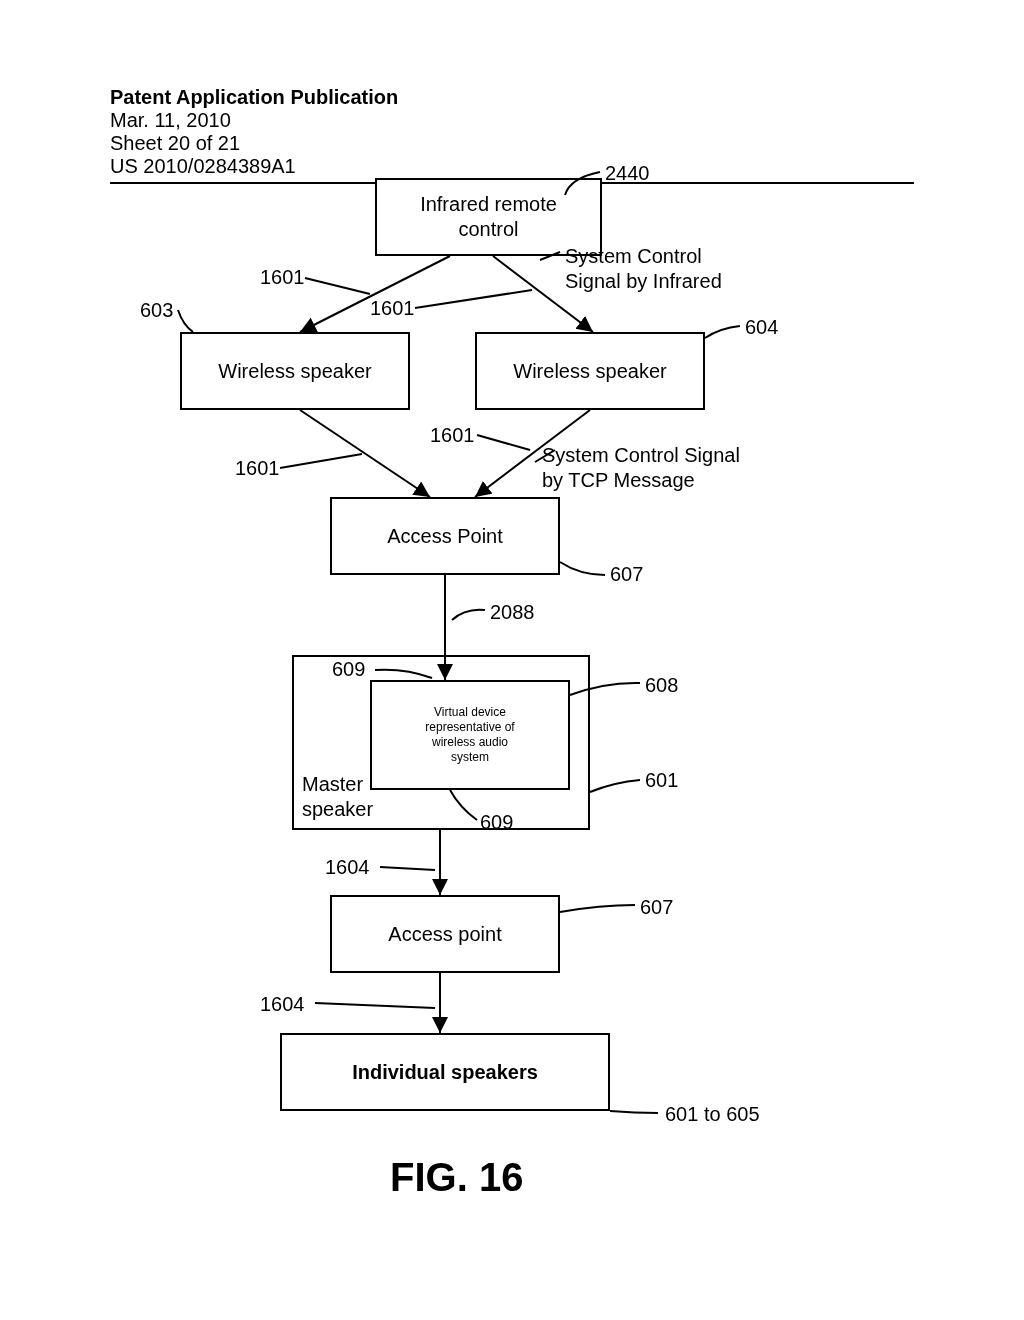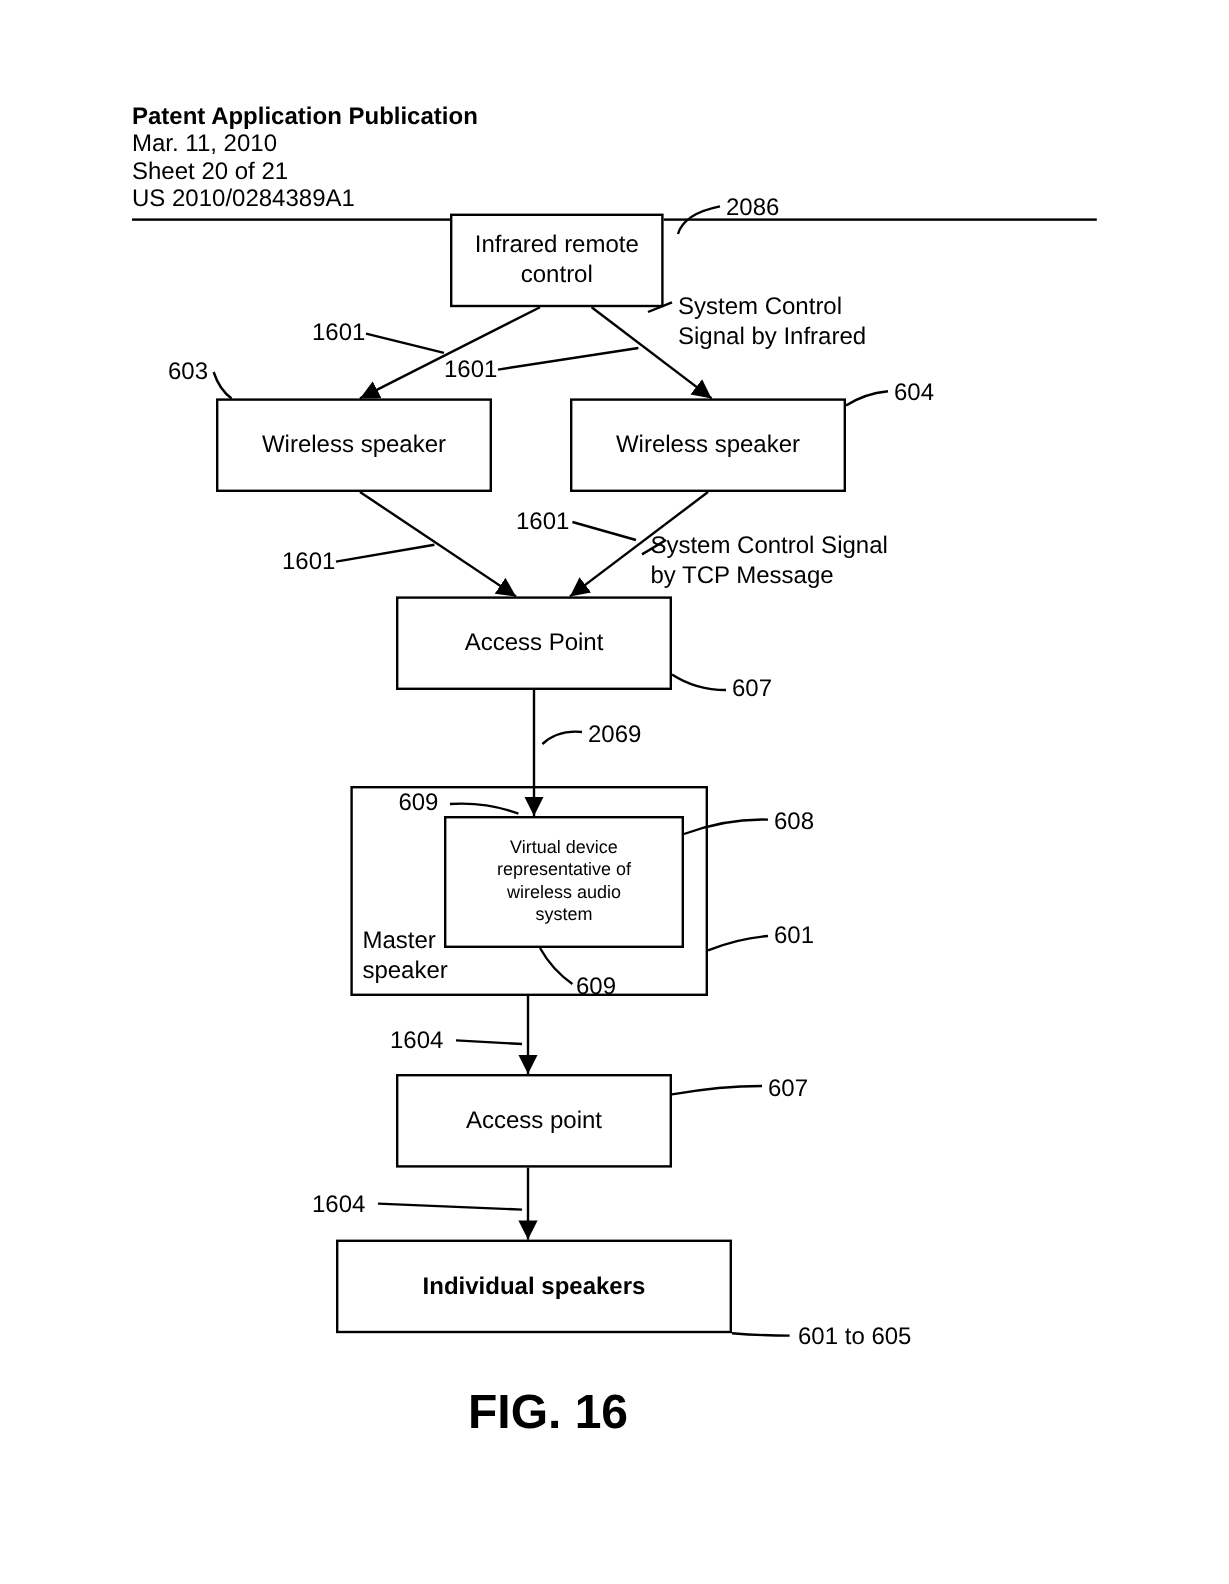--- a/index.html
+++ b/index.html
@@ -58,63 +58,63 @@
 </head>
 <body>
 
 <div class="header">
   <span class="pub">Patent Application Publication</span>
   <span>Mar. 11, 2010</span>
   <span>Sheet 20 of 21</span>
   <span>US 2010/0284389A1</span>
 </div>
 
-<div class="box" style="left:375px; top:178px; width:178px; height:78px;">
+<div class="box" style="left:375px; top:178px; width:227px; height:78px;">
   <span>Infrared remote<br>control</span>
 </div>
 
 <div class="box" style="left:180px; top:332px; width:230px; height:78px;">
   <span>Wireless speaker</span>
 </div>
 
 <div class="box" style="left:475px; top:332px; width:230px; height:78px;">
   <span>Wireless speaker</span>
 </div>
 
 <div class="box" style="left:330px; top:497px; width:230px; height:78px;">
   <span>Access Point</span>
 </div>
 
 <div class="box" style="left:292px; top:655px; width:298px; height:175px; align-items:flex-end; justify-content:flex-start; text-align:left; padding:6px 8px;">
   <span>Master<br>speaker</span>
 </div>
 
-<div class="box" style="left:370px; top:680px; width:200px; height:110px; font-size:15px;">
+<div class="box" style="left:370px; top:680px; width:200px; height:110px; font-size:12px;">
   <span>Virtual device<br>representative of<br>wireless audio<br>system</span>
 </div>
 
 <div class="box" style="left:330px; top:895px; width:230px; height:78px;">
   <span>Access point</span>
 </div>
 
 <div class="box" style="left:280px; top:1033px; width:330px; height:78px;font-weight:bold;">
   <span>Individual speakers</span>
 </div>
 
-<div class="label" style="left:605px; top:161px;">2086</div>
+<div class="label" style="left:605px; top:161px;">2440</div>
 <div class="label" style="left:565px; top:244px; white-space:normal; width:200px;">System Control<br>Signal by Infrared</div>
 <div class="label" style="left:260px; top:265px;">1601</div>
 <div class="label" style="left:370px; top:296px;">1601</div>
 <div class="label" style="left:140px; top:298px;">603</div>
 <div class="label" style="left:745px; top:315px;">604</div>
 <div class="label" style="left:430px; top:423px;">1601</div>
 <div class="label" style="left:235px; top:456px;">1601</div>
 <div class="label" style="left:542px; top:443px; white-space:normal; width:250px;">System Control Signal<br>by TCP Message</div>
 <div class="label" style="left:610px; top:562px;">607</div>
-<div class="label" style="left:490px; top:600px;">2069</div>
+<div class="label" style="left:490px; top:600px;">2088</div>
 <div class="label" style="left:332px; top:657px;">609</div>
 <div class="label" style="left:645px; top:673px;">608</div>
 <div class="label" style="left:645px; top:768px;">601</div>
 <div class="label" style="left:480px; top:810px;">609</div>
 <div class="label" style="left:325px; top:855px;">1604</div>
 <div class="label" style="left:640px; top:895px;">607</div>
 <div class="label" style="left:260px; top:992px;">1604</div>
 <div class="label" style="left:665px; top:1102px;text-align:right;">601 to 605</div>
 
 <div class="figcap" style="left:390px; top:1155px;">FIG. 16</div>

